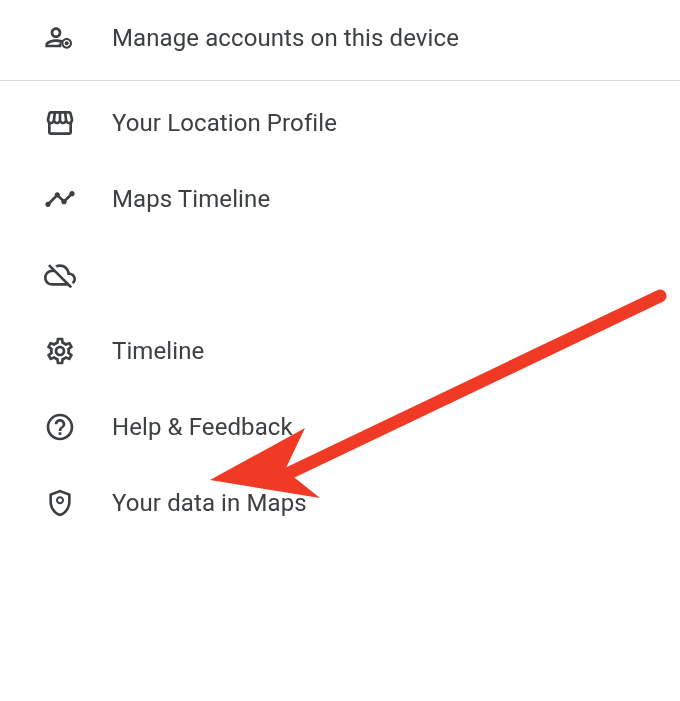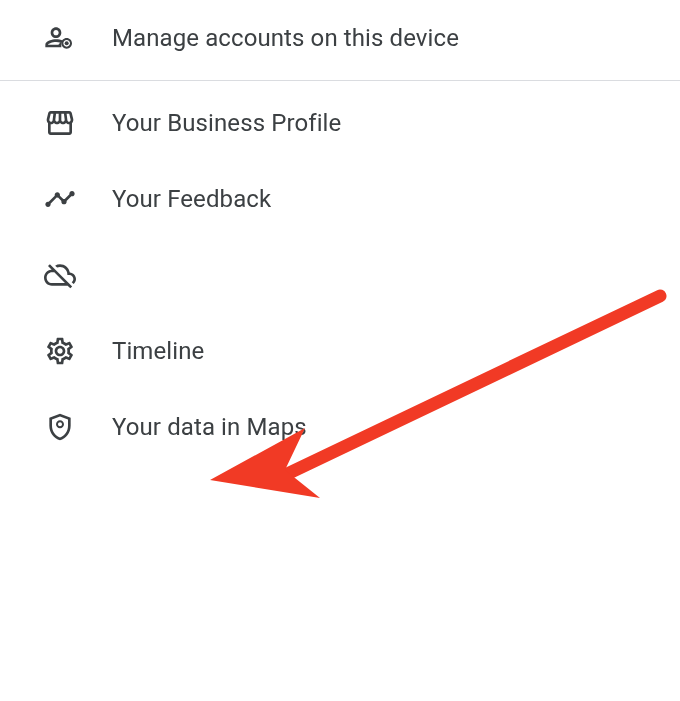--- a/index.html
+++ b/index.html
@@ -75,50 +75,58 @@
   </div>
 
   <div class="divider"></div>
 
   <div class="menu-item">
     <span class="icon-wrap">
       <svg viewBox="0 0 24 24">
           <path d="M21.9 8.89l-1.05-4.37c-.22-.9-1-1.52-1.91-1.52H5.05c-.9 0-1.69.63-1.9 1.52L2.1 8.89c-.24 1.02-.02 2.06.62 2.88.08.11.19.19.28.29V19c0 1.1.9 2 2 2h14c1.1 0 2-.9 2-2v-6.94c.09-.09.2-.18.28-.28.64-.82.87-1.87.62-2.89zm-2.99-3.9l1.05 4.37c.1.42.01.84-.25 1.17-.14.18-.44.47-.94.47-.61 0-1.14-.49-1.21-1.14L16.98 5l1.93-.01zM13 5h1.96l.54 4.52c.05.39-.07.78-.33 1.07-.22.26-.54.41-.95.41-.67 0-1.22-.59-1.22-1.31V5zM8.49 9.52L9.04 5H11v4.69c0 .72-.55 1.31-1.29 1.31-.34 0-.65-.15-.89-.41-.25-.29-.37-.68-.33-1.07zm-4.45-.16L5.05 5h1.97l-.58 4.86c-.08.65-.6 1.14-1.21 1.14-.49 0-.8-.29-.93-.47-.27-.32-.36-.75-.26-1.17zM5 19v-6.03c.08.01.15.03.23.03.87 0 1.66-.36 2.24-.95.6.6 1.4.95 2.31.95.87 0 1.65-.36 2.23-.93.59.57 1.39.93 2.29.93.84 0 1.64-.35 2.24-.95.58.59 1.37.95 2.24.95.08 0 .15-.02.23-.03V19H5z"></path>
         </svg>
     </span>
-    <span class="label">Your Business Profile</span>
+    <span class="label">Your Location Profile</span>
   </div>
 
   <div class="menu-item">
     <span class="icon-wrap">
       <svg viewBox="0 0 24 24">
           <path d="M23 8c0 1.1-.9 2-2 2-.18 0-.35-.02-.51-.07l-3.56 3.55c.05.16.07.34.07.52 0 1.1-.9 2-2 2s-2-.9-2-2c0-.18.02-.36.07-.52l-2.55-2.55c-.16.05-.34.07-.52.07s-.36-.02-.52-.07l-4.55 4.56c.05.16.07.33.07.51 0 1.1-.9 2-2 2s-2-.9-2-2 .9-2 2-2c.18 0 .35.02.51.07l4.56-4.55C8.02 9.36 8 9.18 8 9c0-1.1.9-2 2-2s2 .9 2 2c0 .18-.02.36-.07.52l2.55 2.55c.16-.05.34-.07.52-.07s.36.02.52.07l3.55-3.56C19.02 8.35 19 8.18 19 8c0-1.1.9-2 2-2s2 .9 2 2z"></path>
         </svg>
     </span>
-    <span class="label">Your Feedback</span>
+    <span class="label">Maps Timeline</span>
   </div>
 
 
   <div class="menu-item">
     <span class="icon-wrap">
       <svg viewBox="0 0 24 24">
           <path d="M24 15c0-2.64-2.05-4.78-4.65-4.96C18.67 6.59 15.64 4 12 4c-1.33 0-2.57.36-3.65.97l1.49 1.49C10.51 6.17 11.23 6 12 6c3.04 0 5.5 2.46 5.5 5.5v.5H19c1.66 0 3 1.34 3 3 0 .99-.48 1.85-1.21 2.4l1.41 1.41c1.09-.92 1.8-2.27 1.8-3.81zM4.41 3.86L3 5.27l2.77 2.77h-.42C2.38 8.35 0 10.87 0 14c0 3.31 2.69 6 6 6h11.73l2 2 1.41-1.41L4.41 3.86zM6 18c-2.21 0-4-1.79-4-4s1.79-4 4-4h1.73l8 8H6z"></path>
         </svg>
     </span>
   </div>
 
   <div class="menu-item">
     <span class="icon-wrap">
       <svg viewBox="0 0 24 24">
           <path d="M19.43 12.98c.04-.32.07-.64.07-.98 0-.34-.03-.66-.07-.98l2.11-1.65c.19-.15.24-.42.12-.64l-2-3.46c-.09-.16-.26-.25-.44-.25-.06 0-.12.01-.17.03l-2.49 1c-.52-.4-1.08-.73-1.69-.98l-.38-2.65C14.46 2.18 14.25 2 14 2h-4c-.25 0-.46.18-.49.42l-.38 2.65c-.61.25-1.17.59-1.69.98l-2.49-1c-.06-.02-.12-.03-.18-.03-.17 0-.34.09-.43.25l-2 3.46c-.13.22-.07.49.12.64l2.11 1.65c-.04.32-.07.65-.07.98 0 .33.03.66.07.98l-2.11 1.65c-.19.15-.24.42-.12.64l2 3.46c.09.16.26.25.44.25.06 0 .12-.01.17-.03l2.49-1c.52.4 1.08.73 1.69.98l.38 2.65c.03.24.24.42.49.42h4c.25 0 .46-.18.49-.42l.38-2.65c.61-.25 1.17-.59 1.69-.98l2.49 1c.06.02.12.03.18.03.17 0 .34-.09.43-.25l2-3.46c.12-.22.07-.49-.12-.64l-2.11-1.65zm-1.98-1.71c.04.31.05.52.05.73 0 .21-.02.43-.05.73l-.14 1.13.89.7 1.08.84-.7 1.21-1.27-.51-1.04-.42-.9.68c-.43.32-.84.56-1.25.73l-1.06.43-.16 1.13-.2 1.35h-1.4l-.19-1.35-.16-1.13-1.06-.43c-.43-.18-.83-.41-1.23-.71l-.91-.7-1.06.43-1.27.51-.7-1.21 1.08-.84.89-.7-.14-1.13c-.03-.31-.05-.54-.05-.74s.02-.43.05-.73l.14-1.13-.89-.7-1.08-.84.7-1.21 1.27.51 1.04.42.9-.68c.43-.32.84-.56 1.25-.73l1.06-.43.16-1.13.2-1.35h1.39l.19 1.35.16 1.13 1.06.43c.43.18.83.41 1.23.71l.91.7 1.06-.43 1.27-.51.7 1.21-1.07.85-.89.7.14 1.13zM12 8c-2.21 0-4 1.79-4 4s1.79 4 4 4 4-1.79 4-4-1.79-4-4-4zm0 6c-1.1 0-2-.9-2-2s.9-2 2-2 2 .9 2 2-.9 2-2 2z"></path>
         </svg>
     </span>
     <span class="label">Timeline</span>
   </div>
 
+  <div class="menu-item">
+    <span class="icon-wrap">
+      <svg viewBox="0 0 24 24">
+          <path d="M11 18h2v-2h-2v2zm1-16C6.48 2 2 6.48 2 12s4.48 10 10 10 10-4.48 10-10S17.52 2 12 2zm0 18c-4.41 0-8-3.59-8-8s3.59-8 8-8 8 3.59 8 8-3.59 8-8 8zm0-14c-2.21 0-4 1.79-4 4h2c0-1.1.9-2 2-2s2 .9 2 2c0 2-3 1.75-3 5h2c0-2.25 3-2.5 3-5 0-2.21-1.79-4-4-4z"></path>
+        </svg>
+    </span>
+    <span class="label">Help &amp; Feedback</span>
+  </div>
 
   <div class="menu-item">
     <span class="icon-wrap">
       <svg viewBox="0 0 24 24">
           <path d="M12 2L4 5v6.09c0 5.05 3.41 9.76 8 10.91 4.59-1.15 8-5.86 8-10.91V5l-8-3zm0 17.9c-3.49-1.08-6-4.82-6-8.81V6.39l6-2.25 6 2.25v4.7c0 3.99-2.51 7.73-6 8.81zM12 7c-1.66 0-3 1.34-3 3s1.34 3 3 3 3-1.34 3-3-1.34-3-3-3zm0 4.5c-.83 0-1.5-.67-1.5-1.5s.67-1.5 1.5-1.5 1.5.67 1.5 1.5-.67 1.5-1.5 1.5z"></path>
         </svg>
     </span>
     <span class="label">Your data in Maps</span>
   </div>
 

